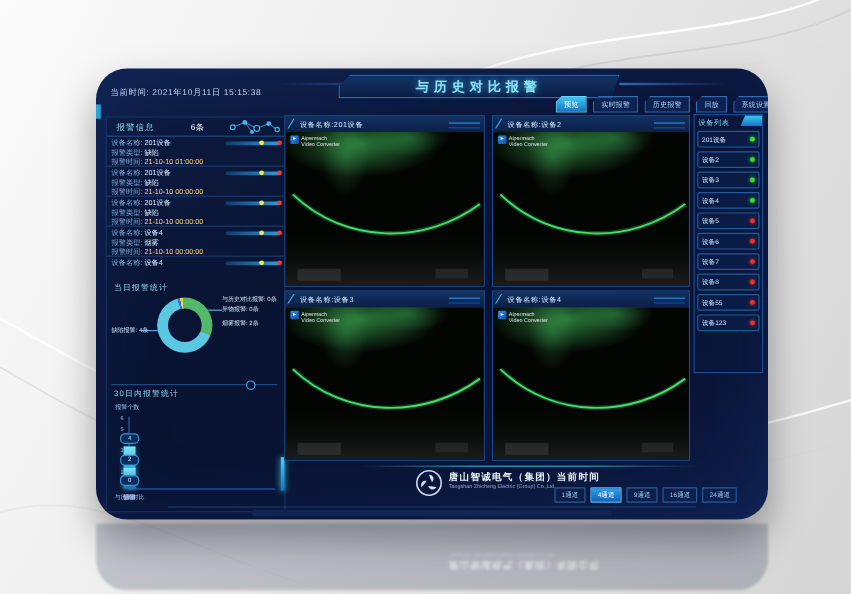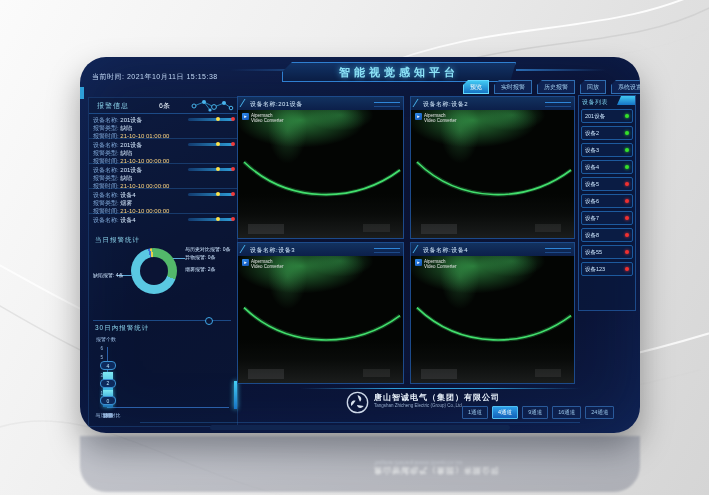--- a/index.html
+++ b/index.html
@@ -158,21 +158,21 @@
   <path d="M -10 300 C 110 370 280 480 700 370" stroke="#d5d5d5" stroke-width="1.5" fill="none" opacity="0.6"></path>
   <path d="M -10 430 C 90 395 160 470 320 505" stroke="#e4e4e4" stroke-width="1.5" fill="none" opacity="0.7"></path>
 </svg>
 
 <div class="dash">
   <div class="notch"></div>
 
   <div class="time">当前时间: 2021年10月11日 15:15:38</div>
   <div class="deco-line1"></div>
   <div class="deco-line2"></div>
-  <div class="title-banner">智能视觉感知平台</div>
+  <div class="title-banner">与历史对比报警</div>
   <div class="nav">
     <div class="nav-btn" data-active="true">预览</div>
     <div class="nav-btn" data-active="false">实时报警</div>
     <div class="nav-btn" data-active="false">历史报警</div>
     <div class="nav-btn" data-active="false">回放</div>
     <div class="nav-btn" data-active="false">系统设置</div>
   </div>
 
   <div class="left-panel">
     <div class="lp-head">
@@ -413,21 +413,21 @@
     <g fill="#d8e2ee">
       <path d="M12 4.5 C 15.8 5.2 17.2 8.6 14.6 11.2 C 13.4 8.6 12.6 6.6 12 4.5 Z"></path>
       <g transform="rotate(120 12 12)">
           <path d="M12 4.5 C 15.8 5.2 17.2 8.6 14.6 11.2 C 13.4 8.6 12.6 6.6 12 4.5 Z"></path>
         </g>
       <g transform="rotate(240 12 12)">
           <path d="M12 4.5 C 15.8 5.2 17.2 8.6 14.6 11.2 C 13.4 8.6 12.6 6.6 12 4.5 Z"></path>
         </g>
     </g>
   </svg>
-  <div class="company-cn">唐山智诚电气（集团）有限公司</div>
+  <div class="company-cn">唐山智诚电气（集团）当前时间</div>
   <div class="company-en">Tangshan Zhicheng Electric (Group) Co.,Ltd.</div>
   <div class="channels">
     <div class="ch-btn" data-active="false">1通道</div>
     <div class="ch-btn" data-active="true">4通道</div>
     <div class="ch-btn" data-active="false">9通道</div>
     <div class="ch-btn" data-active="false">16通道</div>
     <div class="ch-btn" data-active="false">24通道</div>
   </div>
   <div class="bottom-bar"></div>
 </div>

